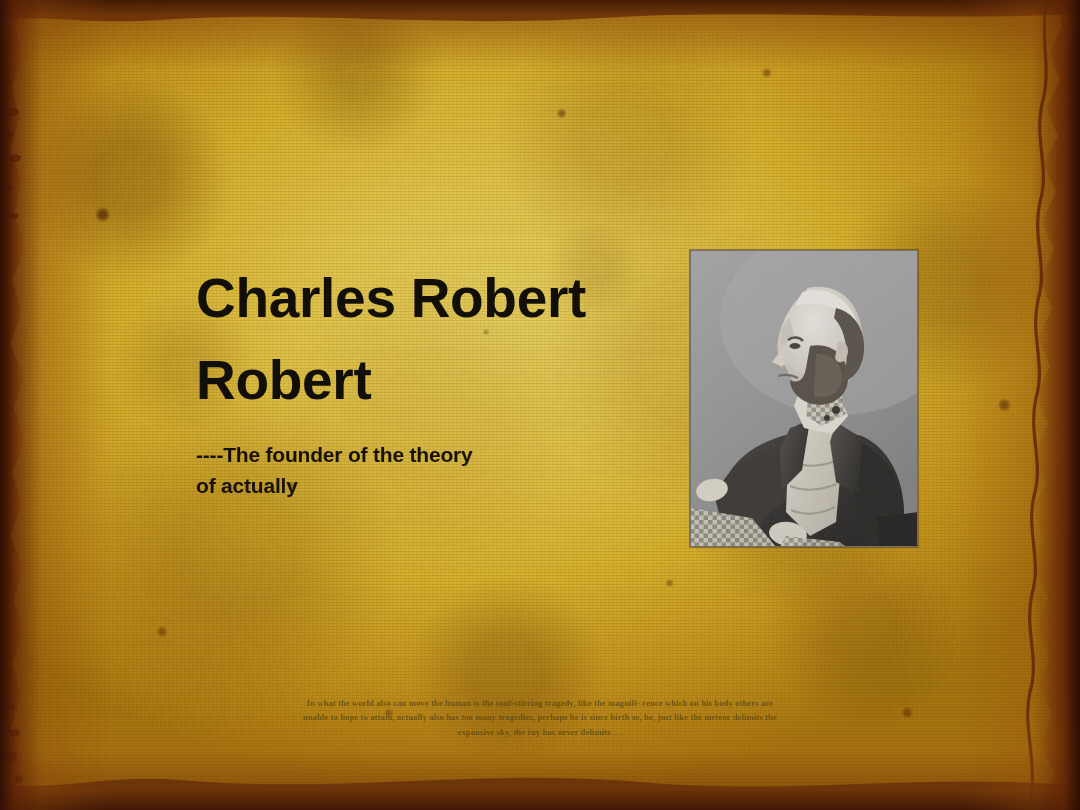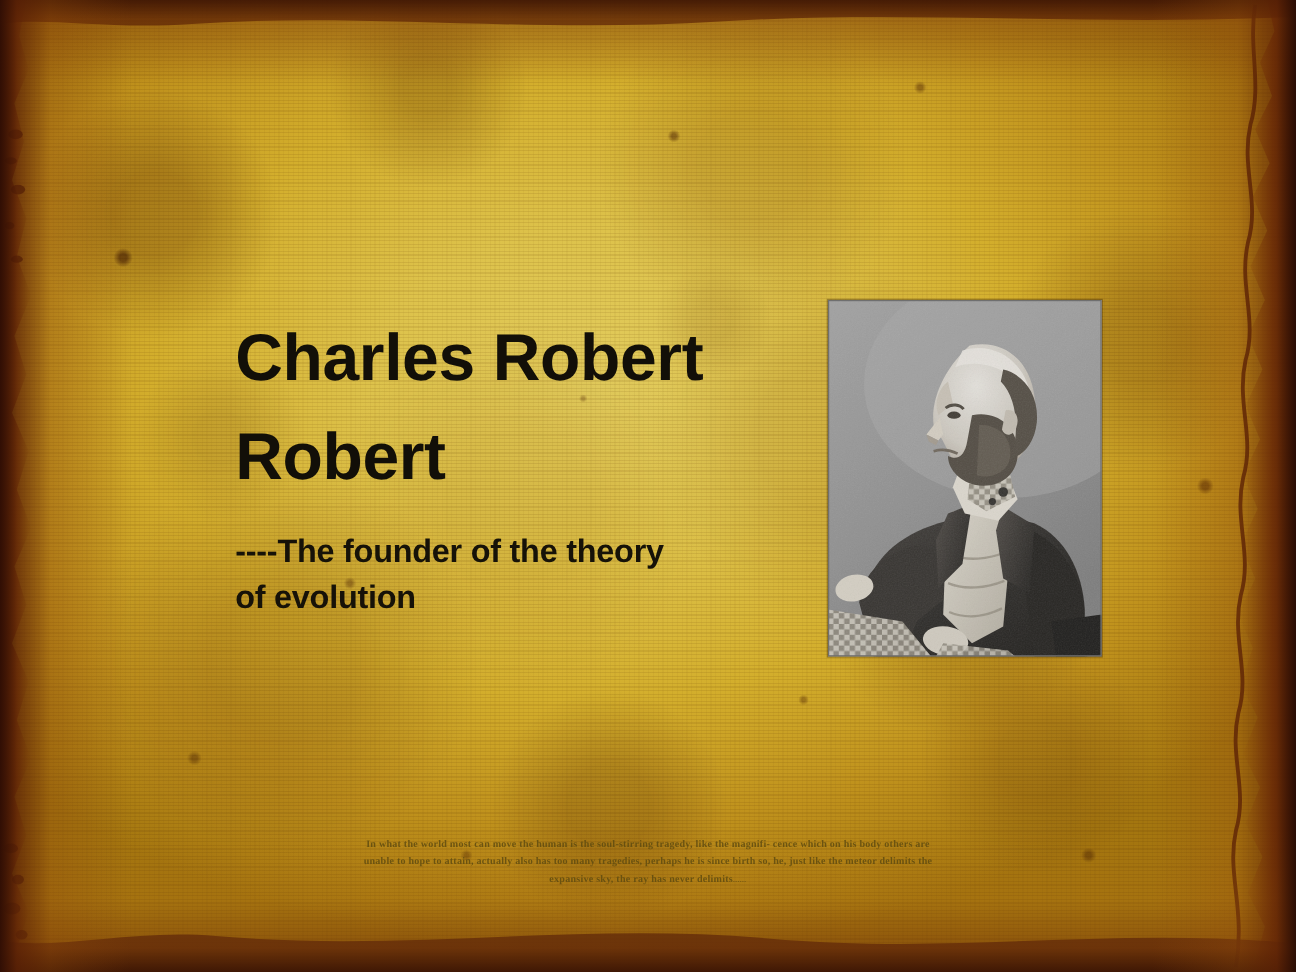--- a/index.html
+++ b/index.html
@@ -97,21 +97,21 @@
     line-height: 1.49;
     letter-spacing: -0.3px;
     color: #120f08;
     margin: 0;
   }
   .subtitle {
     position: absolute;
     left: 196px;
     top: 440px;
     width: 450px;
-    font-size: 27px;
+    font-size: 21px;
     font-weight: bold;
     line-height: 1.46;
     letter-spacing: -0.2px;
     color: #161208;
     margin: 0;
   }
 
   
   .portrait {
     position: absolute;
@@ -206,21 +206,21 @@
 
   <div class="bg-vignette"></div>
 
   <h1 class="title">
     <span>Charles Robert</span><br>
     <span>Robert</span>
   </h1>
 
   <h2 class="subtitle">
     <span>----The founder of the theory</span><br>
-    <span>of evolution</span>
+    <span>of actually</span>
   </h2>
 
   <div class="portrait" aria-label="Charles Darwin seated portrait photograph">
     <svg viewBox="0 0 228 297" preserveAspectRatio="xMidYMid slice">
       <defs>
         <linearGradient id="bgPhoto" x1="0" y1="0" x2="0.6" y2="1">
           <stop offset="0%" stop-color="#a6a6a6"></stop>
           <stop offset="50%" stop-color="#949494"></stop>
           <stop offset="100%" stop-color="#7d7d7d"></stop>
         </linearGradient>
@@ -319,19 +319,19 @@
 
       <path d="M186,268 L228,262 L228,297 L190,297 Z" fill="#141311"></path>
 
       <rect width="228" height="297" filter="url(#grainF)" fill="none" opacity="0.6"></rect>
       <rect width="228" height="297" fill="#8d8d8d" opacity="0.12"></rect>
       <rect width="228" height="297" fill="none" stroke="#6f6f6f" stroke-width="2"></rect>
     </svg>
   </div>
 
   <p class="footer">
-    <span>In what the world most can move the human is the soul-stirring tragedy, like the magnifi-</span>
+    <span>In what the world also can move the human is the soul-stirring tragedy, like the magnifi-</span>
     <span>cence which on his body  others are unable to hope to attain, actually also has too many</span>
     <span>tragedies, perhaps he is since birth so, he, just like the meteor delimits the expansive sky,</span>
     <span>the ray has never delimits</span><span class="sig">......</span>
   </p>
 
 </div>
 
 </body></html>

